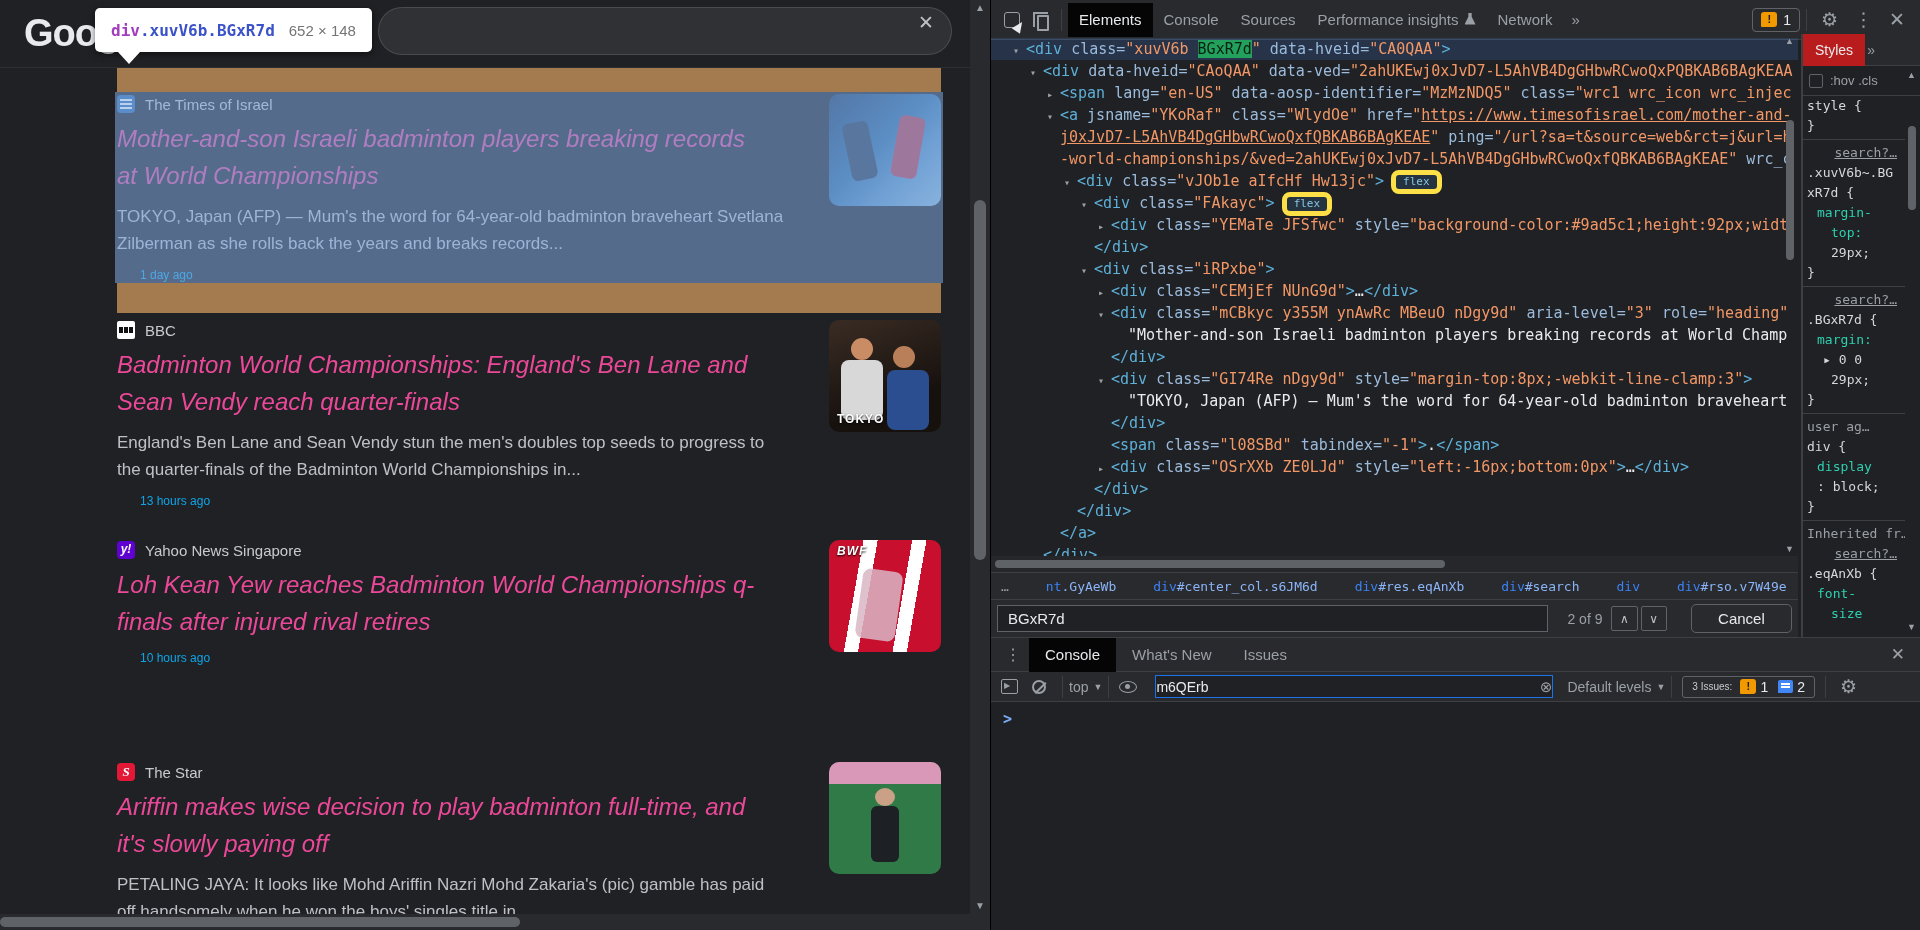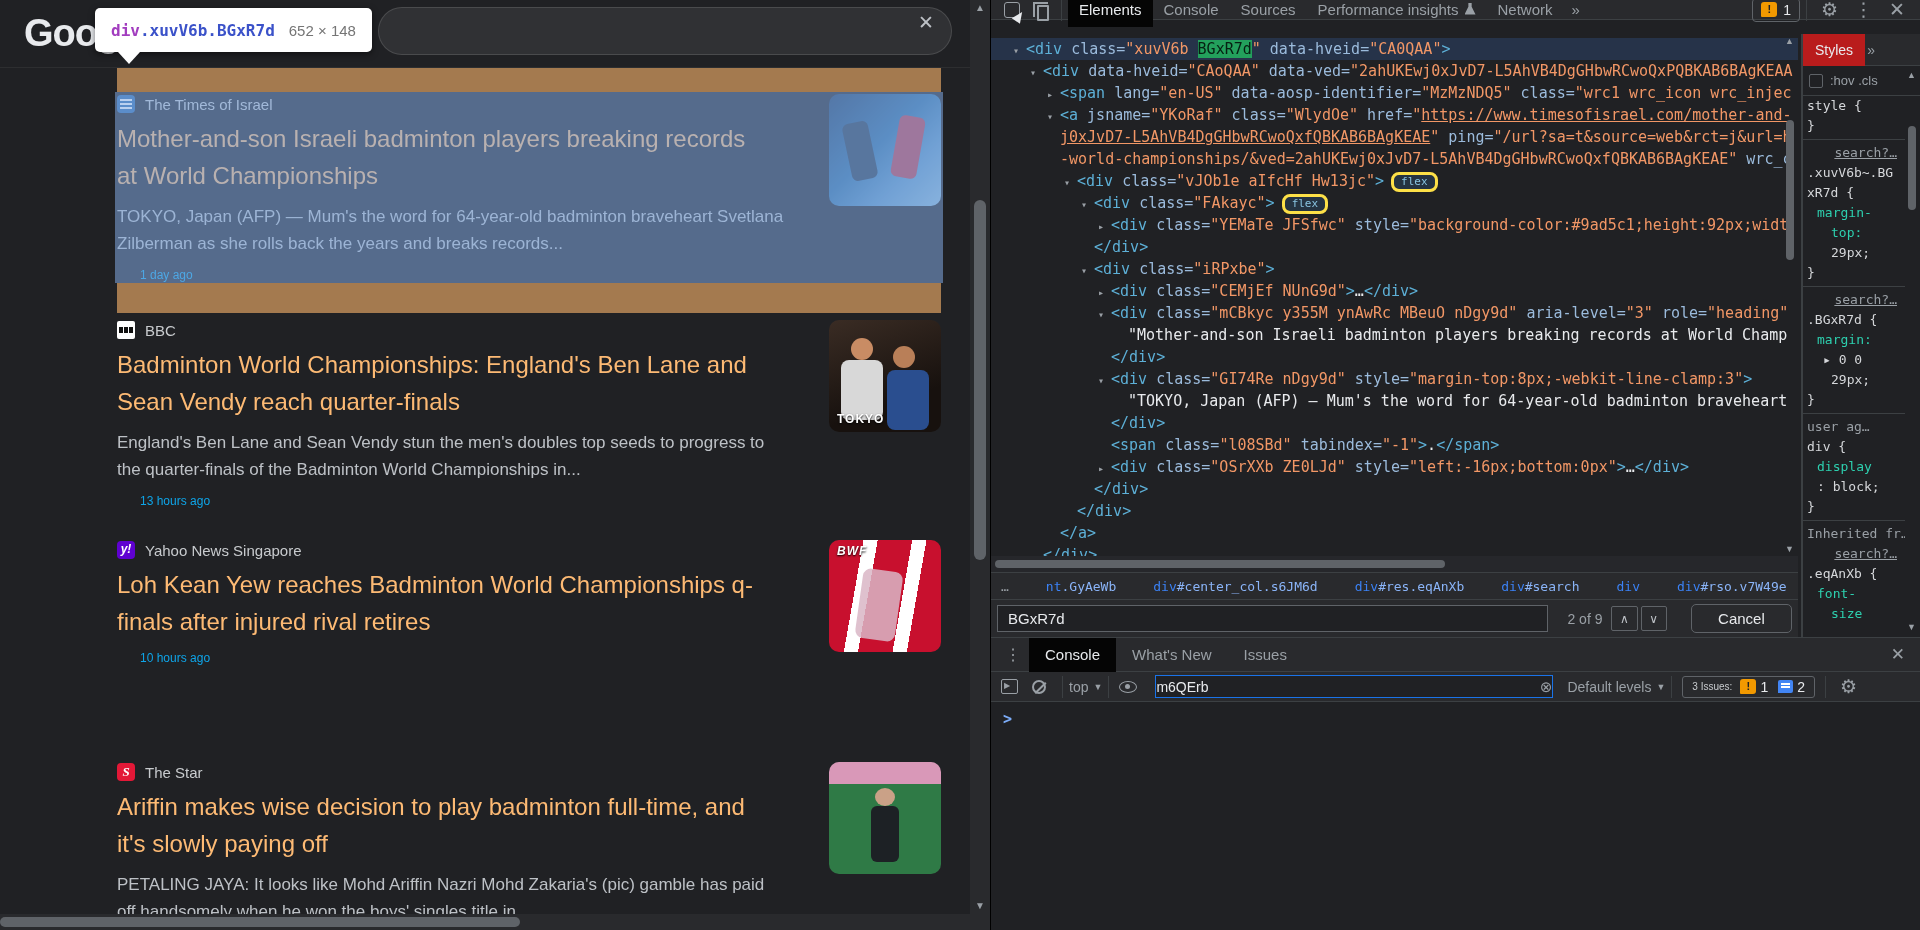--- a/index.html
+++ b/index.html
@@ -41,21 +41,21 @@
   .fav1::before{content:""; position:absolute; left:3px; top:4px; width:12px; height:2px; background:#fff;
     box-shadow:0 4px 0 #fff, 0 8px 0 #fff;}
   .fav2 { background:#ffffff; border-radius:2px; }
   .fav2::before{content:""; position:absolute; left:2px; top:6px; width:4px; height:6px; background:#111;
     box-shadow:5px 0 0 #111, 10px 0 0 #111;}
   .fav3 { background:#5f01d1; color:#fff; font-weight:bold; font-style:italic; font-size:12px;
     text-align:center; line-height:17px; }
   .fav4 { background:#e31837; color:#fff; font-weight:bold; font-style:italic; font-size:13px;
     text-align:center; line-height:17px; font-family:"Liberation Serif",serif;}
   .src-label { color:#c8cbce; font-size:15px; }
-  .a-title { color:#fdba74; font-size:24px; line-height:37px; cursor:pointer; }
+  .a-title { color:#ec4899; font-size:24px; line-height:37px; cursor:pointer;font-style:italic; }
   .a-desc { margin-top:9px; color:#bdc1c6; font-size:17px; line-height:27px; }
   .a-time { margin-top:11px; color:#0ea5e9; font-size:12px;margin-left:23px; }
   .thumb { position:absolute; right:0; top:2px; width:112px; height:112px; border-radius:10px;
     overflow:hidden; cursor:pointer; }
   .thumb1 { background:linear-gradient(135deg,#1d3a5f 0%,#2e6da0 45%,#5d96c4 70%,#8fbcd8 100%); }
   .thumb1::before{content:""; position:absolute; left:18px; top:28px; width:26px; height:58px; background:#27384d; border-radius:6px; transform:rotate(-12deg);}
   .thumb1::after{content:""; position:absolute; right:20px; top:22px; width:26px; height:62px; background:#c23b4a; border-radius:6px; transform:rotate(10deg);}
   .thumb2 { background:linear-gradient(160deg,#3a2c24 0%,#17110e 70%); }
   .thumb2::before{content:""; position:absolute; left:22px; top:18px; width:22px; height:22px; border-radius:50%; background:#c98c64; box-shadow:42px 8px 0 #b97f58;}
   .thumb2::after{content:""; position:absolute; left:12px; top:40px; width:42px; height:60px; background:#d8d8d8; border-radius:8px; box-shadow:46px 10px 0 #2a4e8f;}
@@ -71,21 +71,21 @@
   #page-vscroll { position:absolute; left:970px; top:0; width:20px; height:914px; background:#292a2d; }
   #page-vscroll .arr { position:absolute; left:0; width:20px; height:16px; color:#9aa0a6; font-size:10px;
     text-align:center; line-height:16px; }
   #pv-thumb { position:absolute; left:4px; top:200px; width:12px; height:360px; background:#5f6368; border-radius:6px; }
   #page-hscroll { position:absolute; left:0; top:914px; width:990px; height:16px; background:#292a2d; }
   #ph-thumb { position:absolute; left:0; top:3px; width:520px; height:10px; background:#5f6368; border-radius:5px; }
 
   
   #devtools { position:absolute; left:990px; top:0; width:930px; height:930px; background:#202124;
     border-left:1px solid #000; color:#e8eaed; }
-  #dt-topbar { position:absolute; left:0; top:0; width:930px; height:20px; background:#292a2d;
+  #dt-topbar { position:absolute; left:0; top:0; width:930px; height:40px; background:#292a2d;
     border-bottom:1px solid #3c4043; display:flex; align-items:center; padding:0 8px; }
   .icon-btn { width:26px; height:26px; display:flex; align-items:center; justify-content:center;
     margin-right:2px; cursor:pointer; flex:none; }
   #inspect-icon { position:relative; width:16px; height:16px; border:1.5px solid #9aa0a6; border-radius:3px; }
   #inspect-icon::after { content:""; position:absolute; right:-5px; bottom:-5px; width:0; height:0;
     border-left:5px solid transparent; border-right:5px solid transparent; border-bottom:11px solid #e8eaed;
     transform:rotate(35deg); }
   #device-icon { position:relative; width:15px; height:15px; border-top:2px solid #9aa0a6; border-left:2px solid #9aa0a6;}
   #device-icon::after { content:""; position:absolute; right:-1px; top:1px; width:8px; height:12px; border:2px solid #9aa0a6; border-radius:1px; background:#292a2d;}
   .vdiv { width:1px; height:22px; background:#3c4043; margin:0 6px; flex:none;}
@@ -107,21 +107,21 @@
     font-family:"DejaVu Sans Mono", monospace; font-size:15px; padding-top:4px; }
   .trow { height:22px; line-height:22px; white-space:nowrap; position:relative; cursor:pointer; }
   .trow.sel { background:rgba(66,133,244,0.18); }
   .arrow { display:inline-block; width:13px; color:#9aa0a6; font-size:10px; }
   .seg-tag { color:#5db0d7; }
   .seg-attr { color:#9bbbdc; }
   .seg-val { color:#f29766; }
   .seg-link { color:#f29766; text-decoration:underline; }
   .seg-text { color:#e8eaed; }
   .seg-hl { background:#23a05c; color:#062012; }
-  .flexbadge { display:inline-block; border:3px solid #fde047; background:#253341; color:#89c4e1;
+  .flexbadge { display:inline-block; border:5px solid #fde047; background:#253341; color:#89c4e1;
     font-size:11px; line-height:14px; padding:0 7px; border-radius:8px; margin-left:7px; vertical-align:1px;}
 
   #tree-vscroll { position:absolute; left:790px; top:34px; width:17px; height:522px; }
   #tree-vscroll .arr { position:absolute; left:0; width:17px; color:#9aa0a6; font-size:9px; text-align:center; }
   #tv-thumb { position:absolute; left:5px; top:86px; width:8px; height:140px; background:#5f6368; border-radius:4px;}
   #tree-hscroll { position:absolute; left:0; top:556px; width:807px; height:16px; background:#26272b; }
   #th-thumb { position:absolute; left:4px; top:4px; width:450px; height:8px; background:#5f6368; border-radius:4px; }
 
   #crumbs { position:absolute; left:0; top:572px; width:807px; height:27px; background:#292a2d;
     border-top:1px solid #3c4043; display:flex; align-items:center; padding:0 10px; overflow:hidden;

